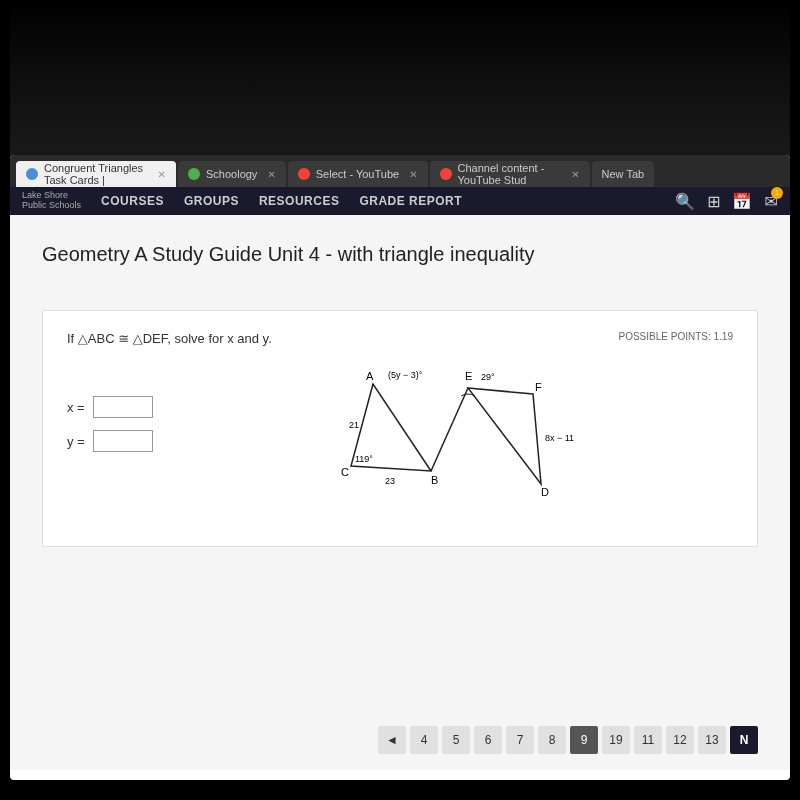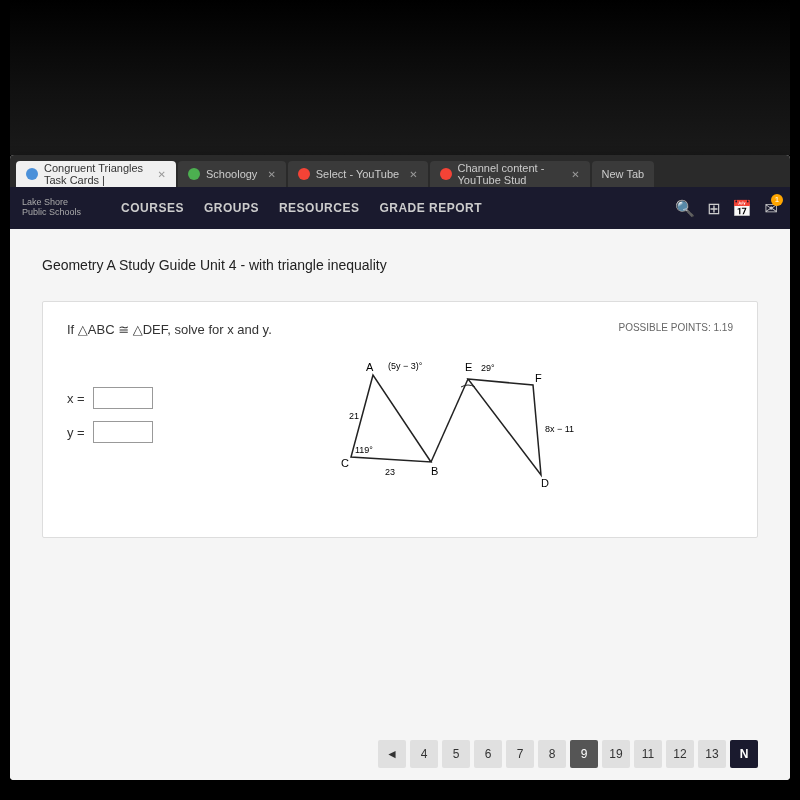--- a/index.html
+++ b/index.html
@@ -66,25 +66,25 @@
     .tab-icon {
       width: 12px;
       height: 12px;
       border-radius: 50%;
       flex-shrink: 0;
     }
 
     
     .nav-bar {
       background: #1a1a2e;
-      height: 42px;
+      height: 28px;
       display: flex;
       align-items: center;
       padding: 0 12px;
-      gap: 40px;
+      gap: 20px;
     }
 
     .school-logo {
       display: flex;
       flex-direction: column;
       line-height: 1.1;
     }
 
     .school-logo span {
       font-size: 9px;
@@ -137,23 +137,23 @@
 
     
     .main-content {
       background: #f5f5f5;
       padding: 28px 32px 24px 32px;
       flex: 1;
       overflow-y: auto;
     }
 
     .page-title {
-      font-size: 14px;
+      font-size: 20px;
       color: #222;
-      margin-bottom: 28px;
+      margin-bottom: 44px;
       font-weight: normal;
     }
 
     .question-container {
       background: #fff;
       border: 1px solid #ddd;
       padding: 20px 24px;
       border-radius: 2px;
       position: relative;
     }

